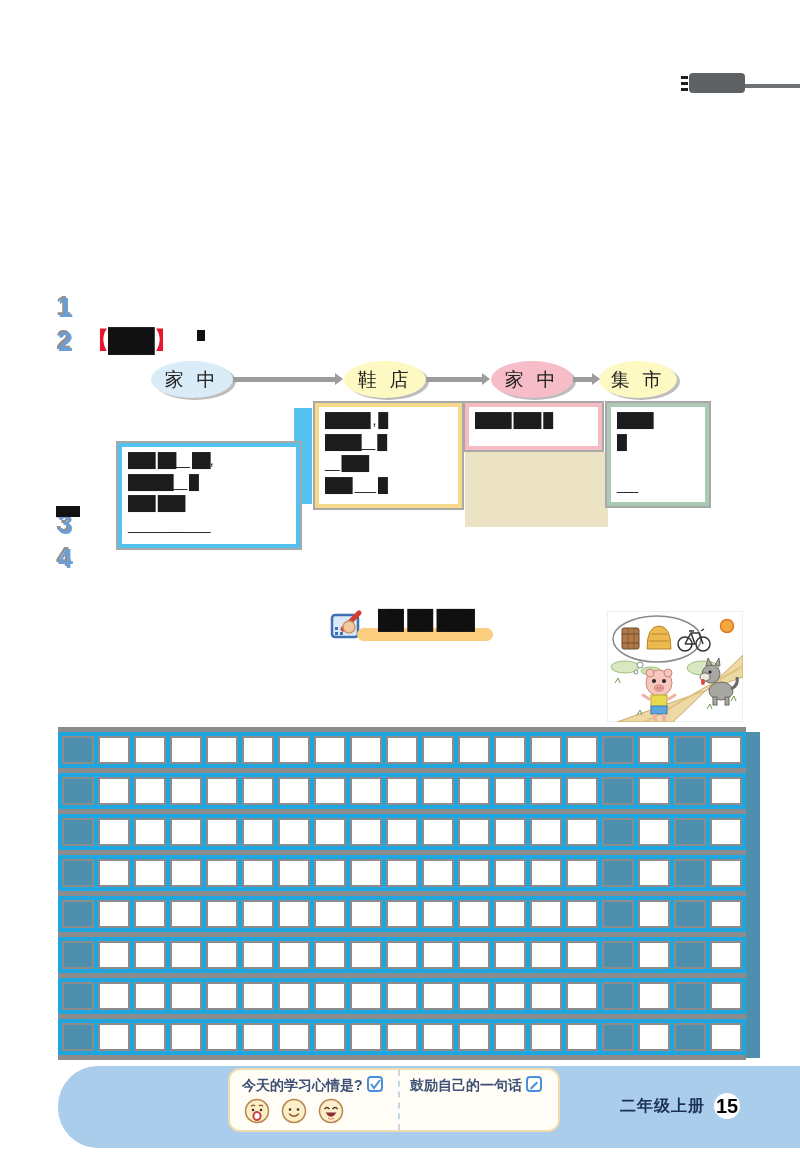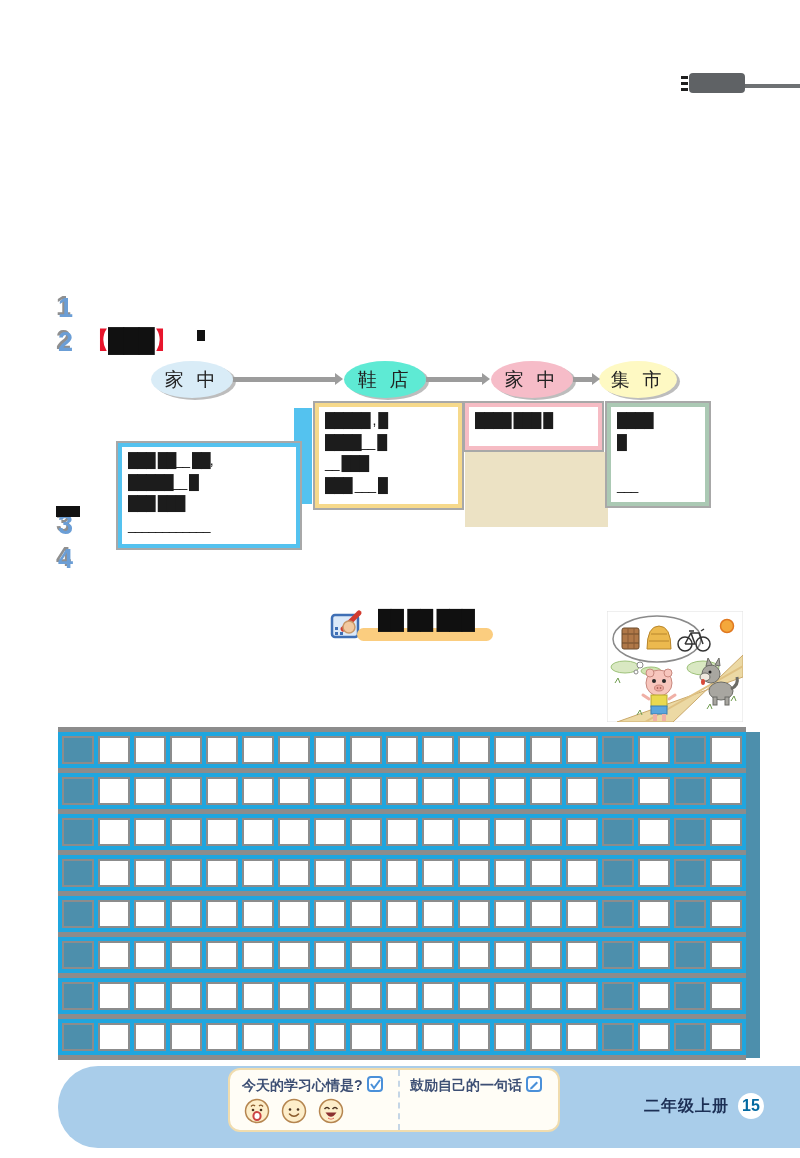--- a/index.html
+++ b/index.html
@@ -60,23 +60,23 @@
 
   
   .band{position:absolute;left:58px;top:1066px;width:742px;height:82px;
         background:var(--band);border-radius:40px 0 0 40px;}
   .mood-box{position:absolute;left:228px;top:1068px;width:332px;height:64px;background:#fffdf6;
         border:2px solid #f0dcae;border-radius:12px;display:flex;box-sizing:border-box;text-align:center;}
   .mood-left{width:194px;padding:6px 4px 4px 12px;box-sizing:border-box;}
   .mood-right{flex:1;padding:6px 16px 4px 10px;border-left:2px dashed #c5d6e6;box-sizing:border-box;}
   .mood-q{font-size:14px;font-weight:bold;color:#3d4f74;display:flex;align-items:center;gap:4px;white-space:nowrap;}
   .faces{display:flex;gap:11px;margin-top:3px;margin-left:2px;}
-  .page-label{position:absolute;left:644px;top:1093px;display:flex;align-items:center;gap:9px;}
+  .page-label{position:absolute;left:620px;top:1093px;display:flex;align-items:center;gap:9px;}
   .vol{font-size:16px;font-weight:bold;color:#1c2f55;letter-spacing:1px;}
-  .pnum{width:26px;height:26px;border-radius:50%;background:#fff;color:#0369a1;font-size:16px;
+  .pnum{width:26px;height:26px;border-radius:50%;background:#fff;color:#000000;font-size:20px;
         font-weight:bold;display:flex;align-items:center;justify-content:center;}
 </style>
 </head>
 <body>
 
 <div class="page">
 
   <div class="hdr-mark" style="left:681px;top:76px"></div>
   <div class="hdr-mark" style="left:681px;top:82px"></div>
   <div class="hdr-mark" style="left:681px;top:88px"></div>
@@ -87,21 +87,21 @@
   <div class="qnum q2">2</div>
   <div class="qtag">
     <span class="red">【</span><span class="blk">███</span><span class="red">】</span>
   </div>
   <div class="blob" style="left:197px;top:330px;width:8px;height:11px"></div>
   <div class="qnum q3">3</div>
   <div class="blob" style="left:56px;top:506px;width:24px;height:11px"></div>
   <div class="qnum q4">4</div>
 
   <div class="node n1" style="background: rgb(217, 236, 247);">家 中</div>
-  <div class="node n2" style="background: #5eead4;">鞋 店</div>
+  <div class="node n2" style="background: #fef9c3;">鞋 店</div>
   <div class="node n3" style="background: rgb(246, 188, 200);">家 中</div>
   <div class="node n4" style="background: #fef9c3;">集 市</div>
   <div class="conn c1"></div>
   <div class="conn c2"></div>
   <div class="conn c3"></div>
 
   <div class="bluetab"></div>
   <div class="tanpanel"></div>
   <div class="fbox b0" style="border-color: rgb(84, 194, 239); margin-top: 40px;">
       <div>███ ██__ ██,</div>

